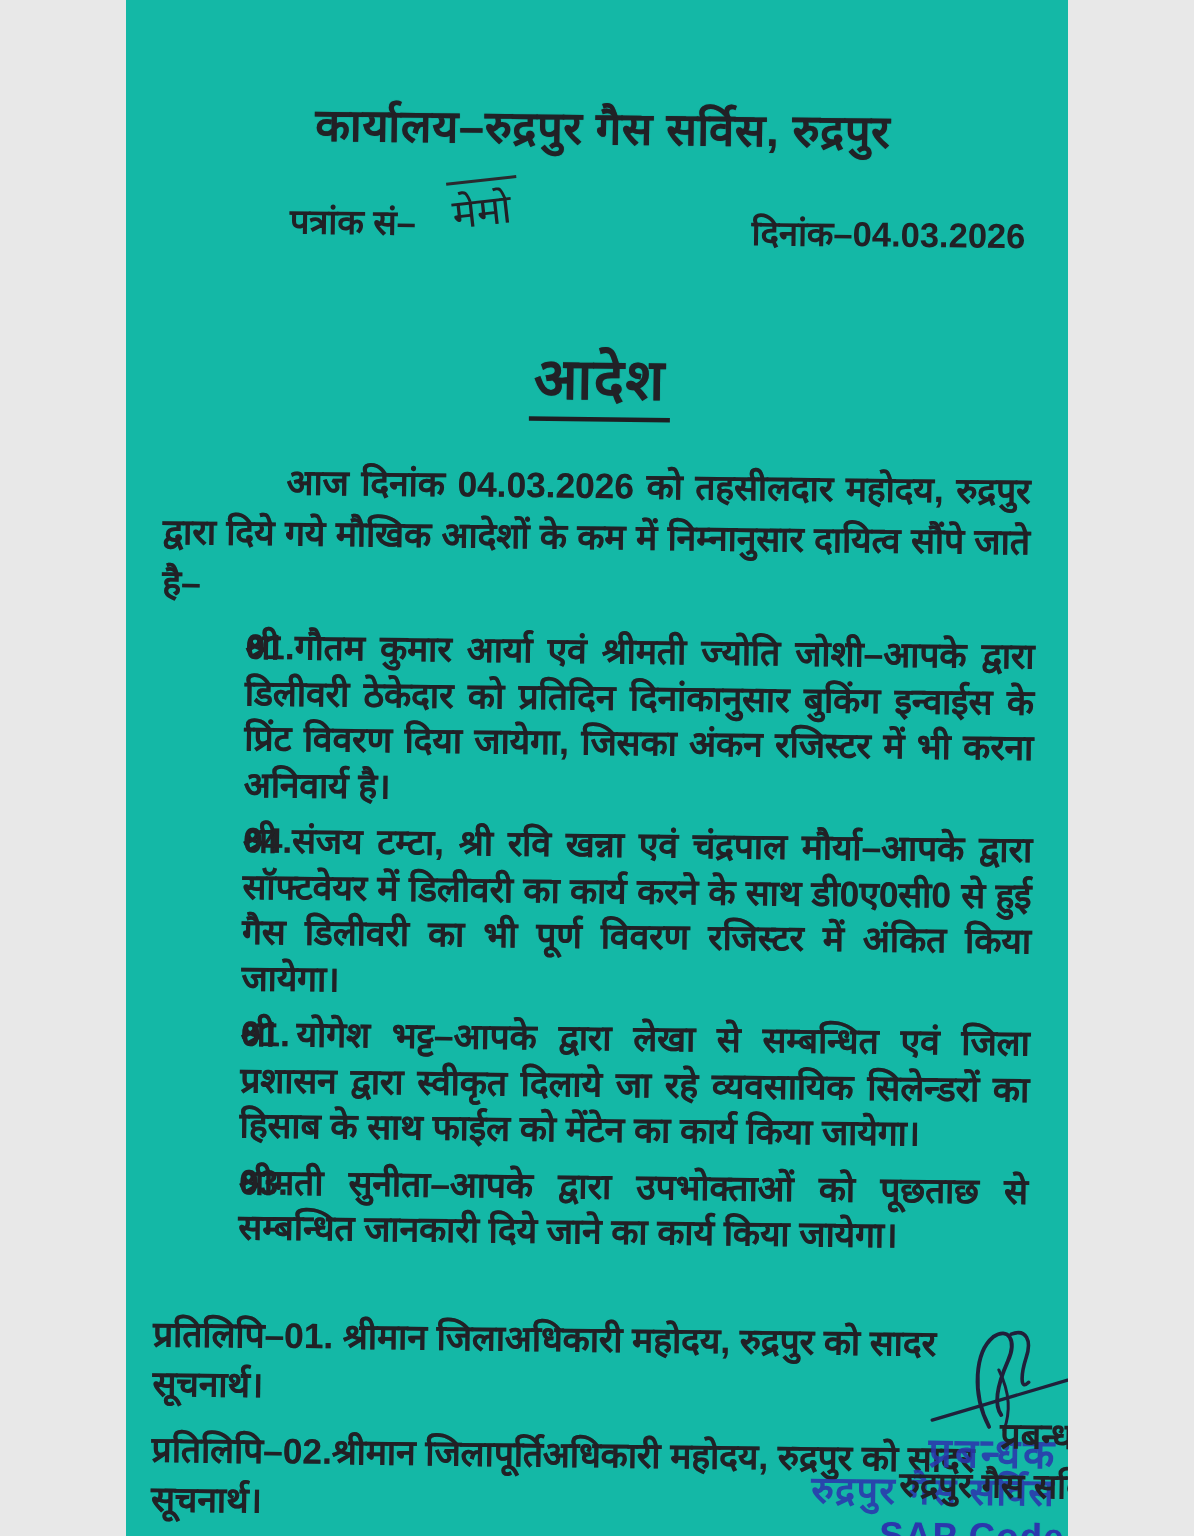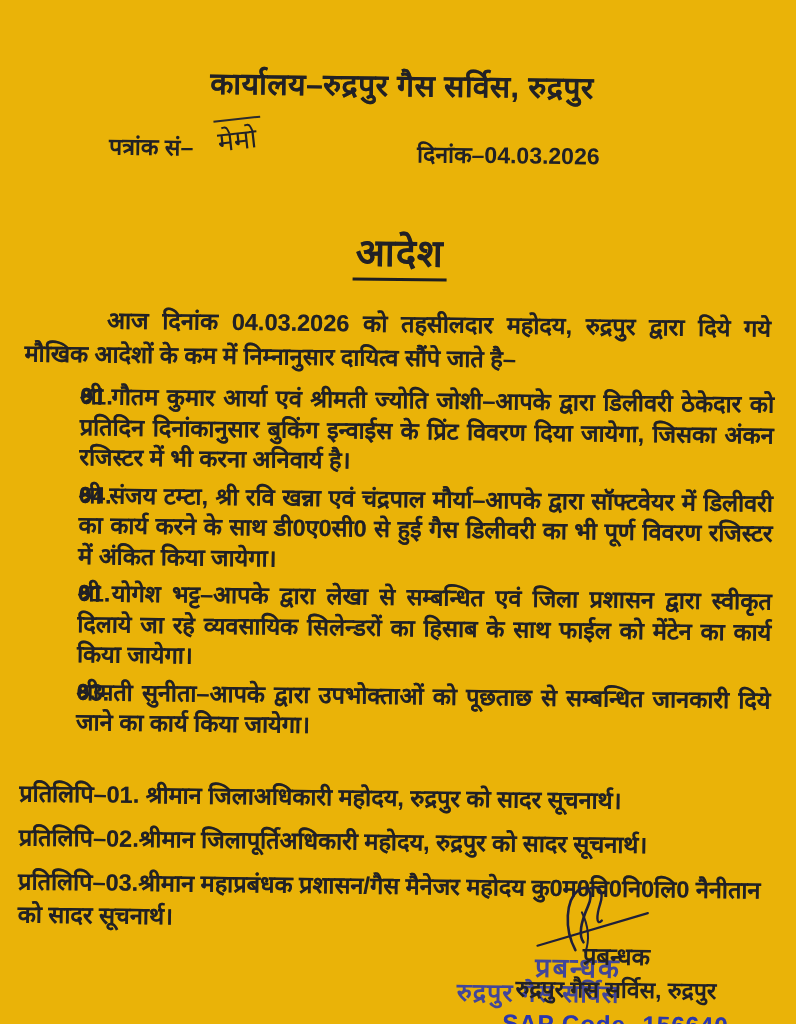--- a/index.html
+++ b/index.html
@@ -1,20 +1,20 @@
 <!DOCTYPE html>
 <html><head>
 <meta charset="utf-8">
 <style>
   html,body { margin:0; padding:0; background:#e8e8e8; }
   .page {
     position:relative;
-    width:796px; height:1024px;
+    width:628px; height:1024px;
     margin:0 auto;
-    background:#eab308;
+    background:#14b8a6;
     overflow:hidden;
     font-family:"Liberation Sans","DejaVu Sans",sans-serif;
     color:#212126;
   }
   .content {
     position:absolute; inset:0;
     transform:rotate(0.7deg);
     transform-origin:50% 40%;
   }
   .office-line {

